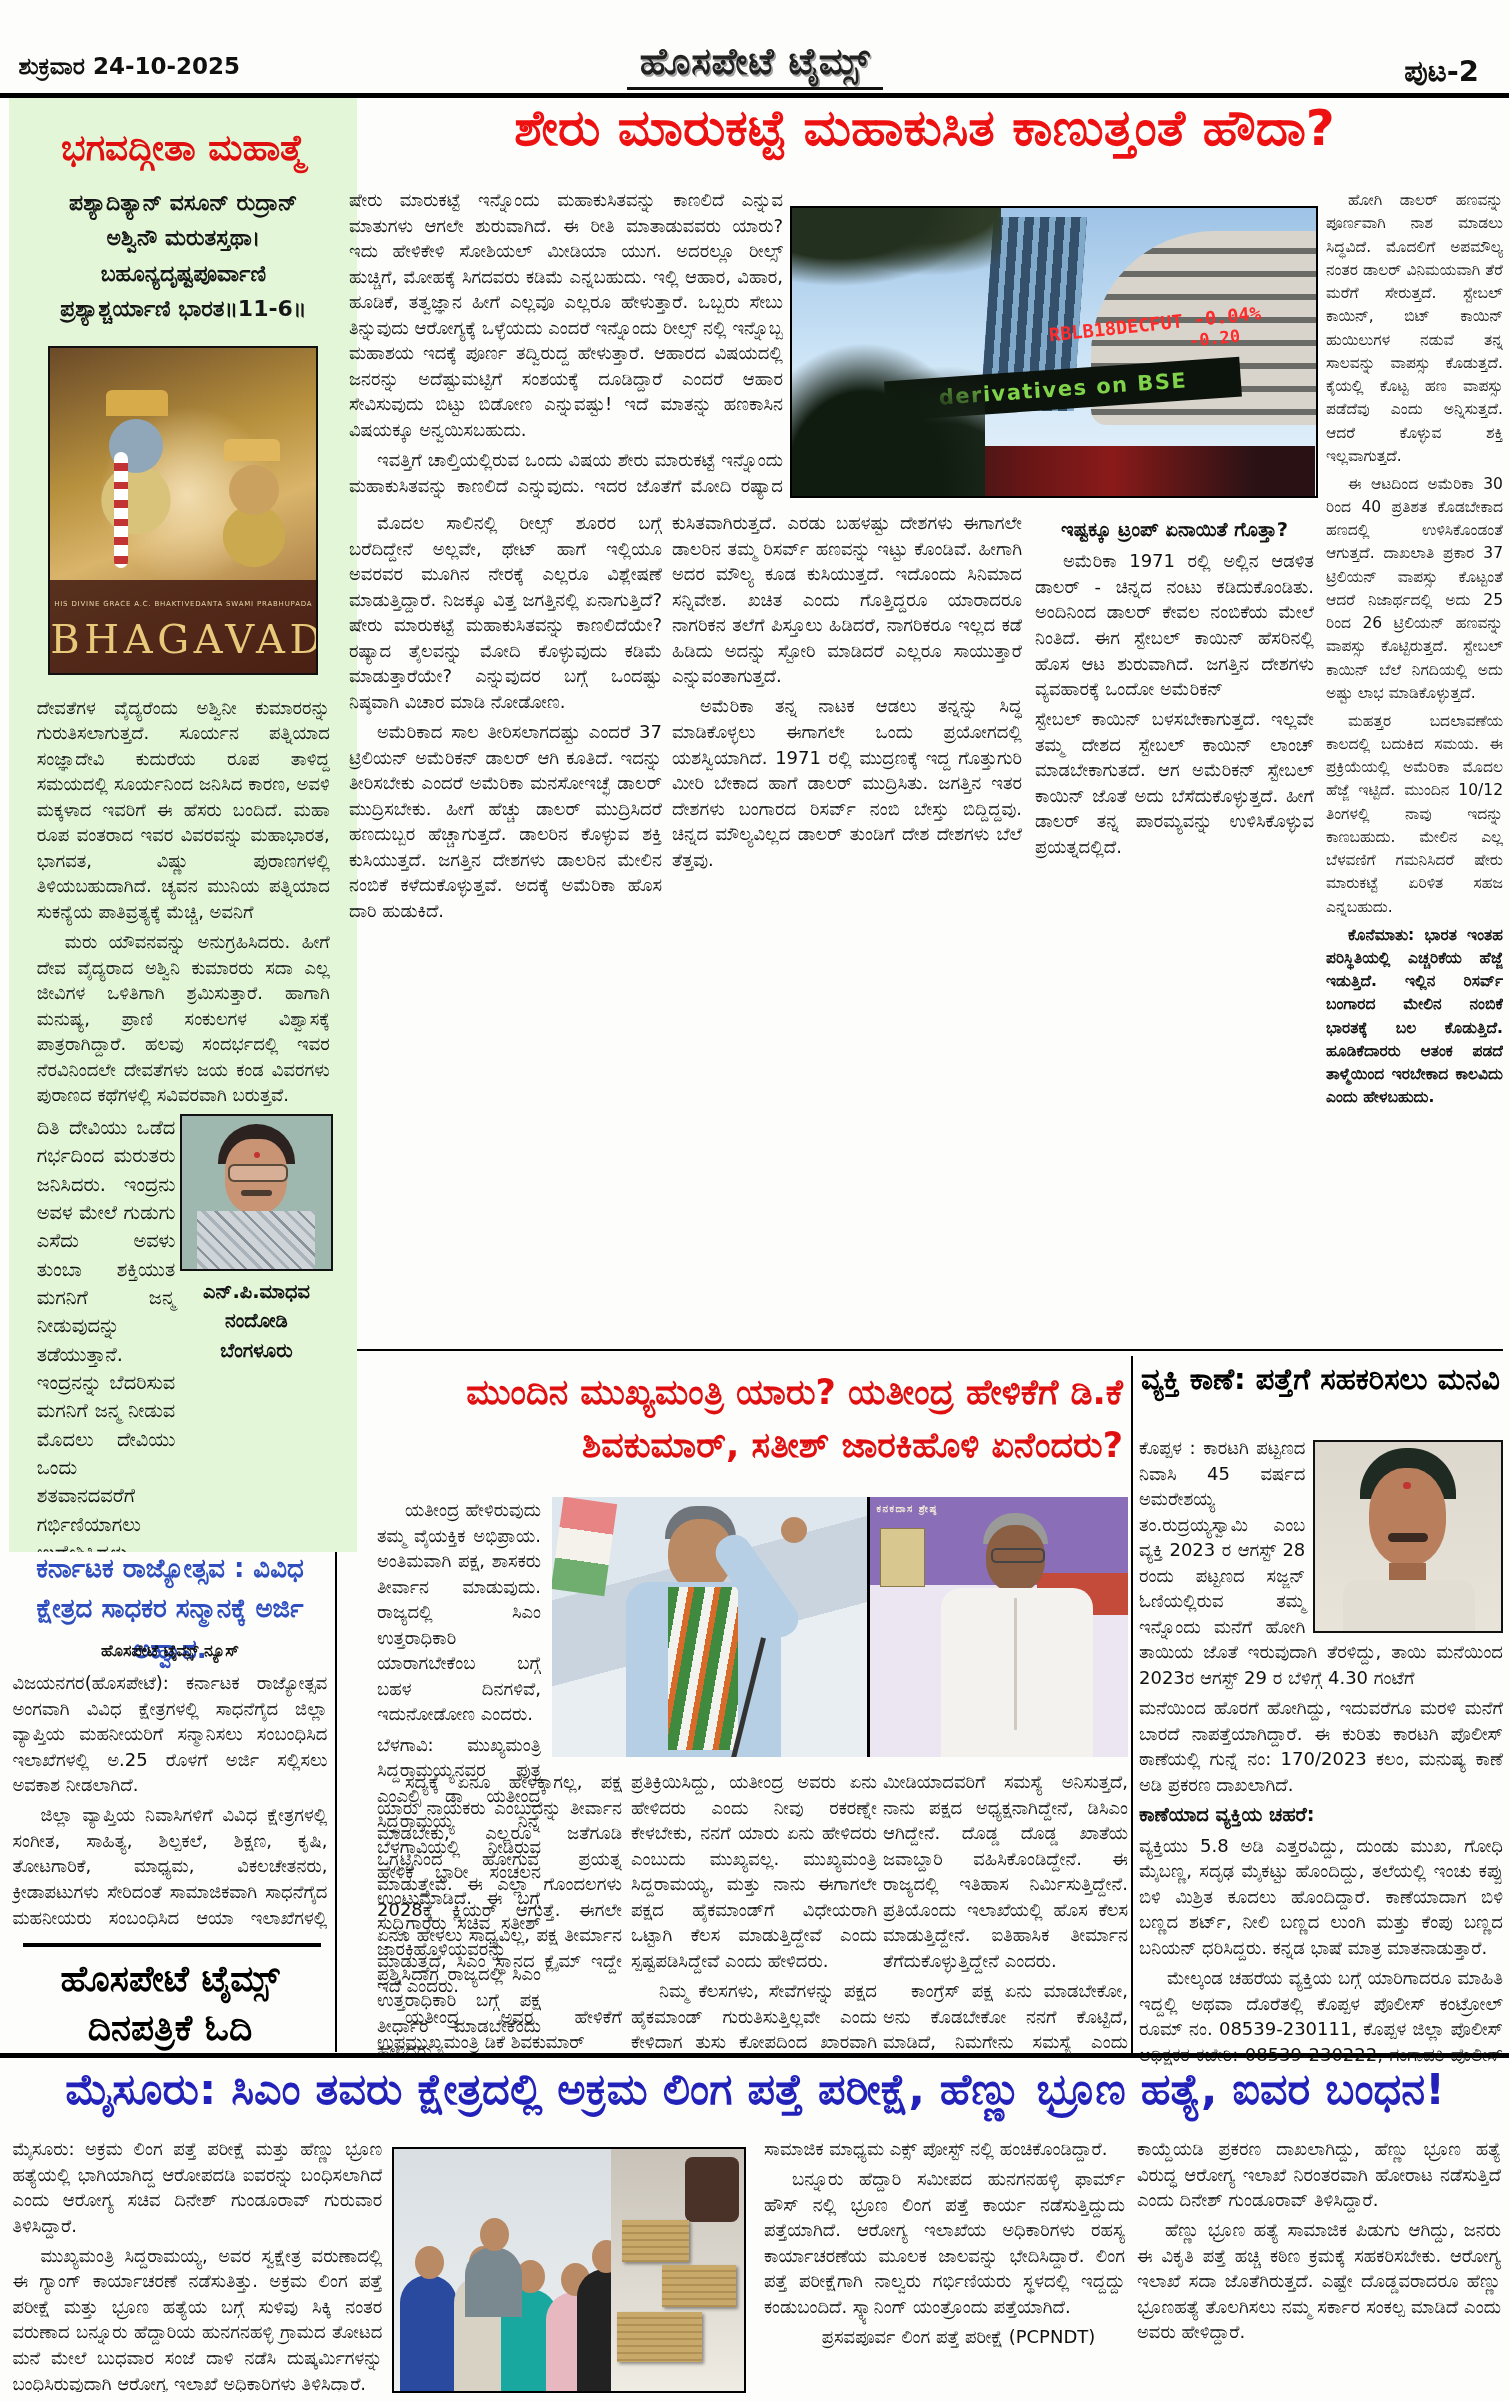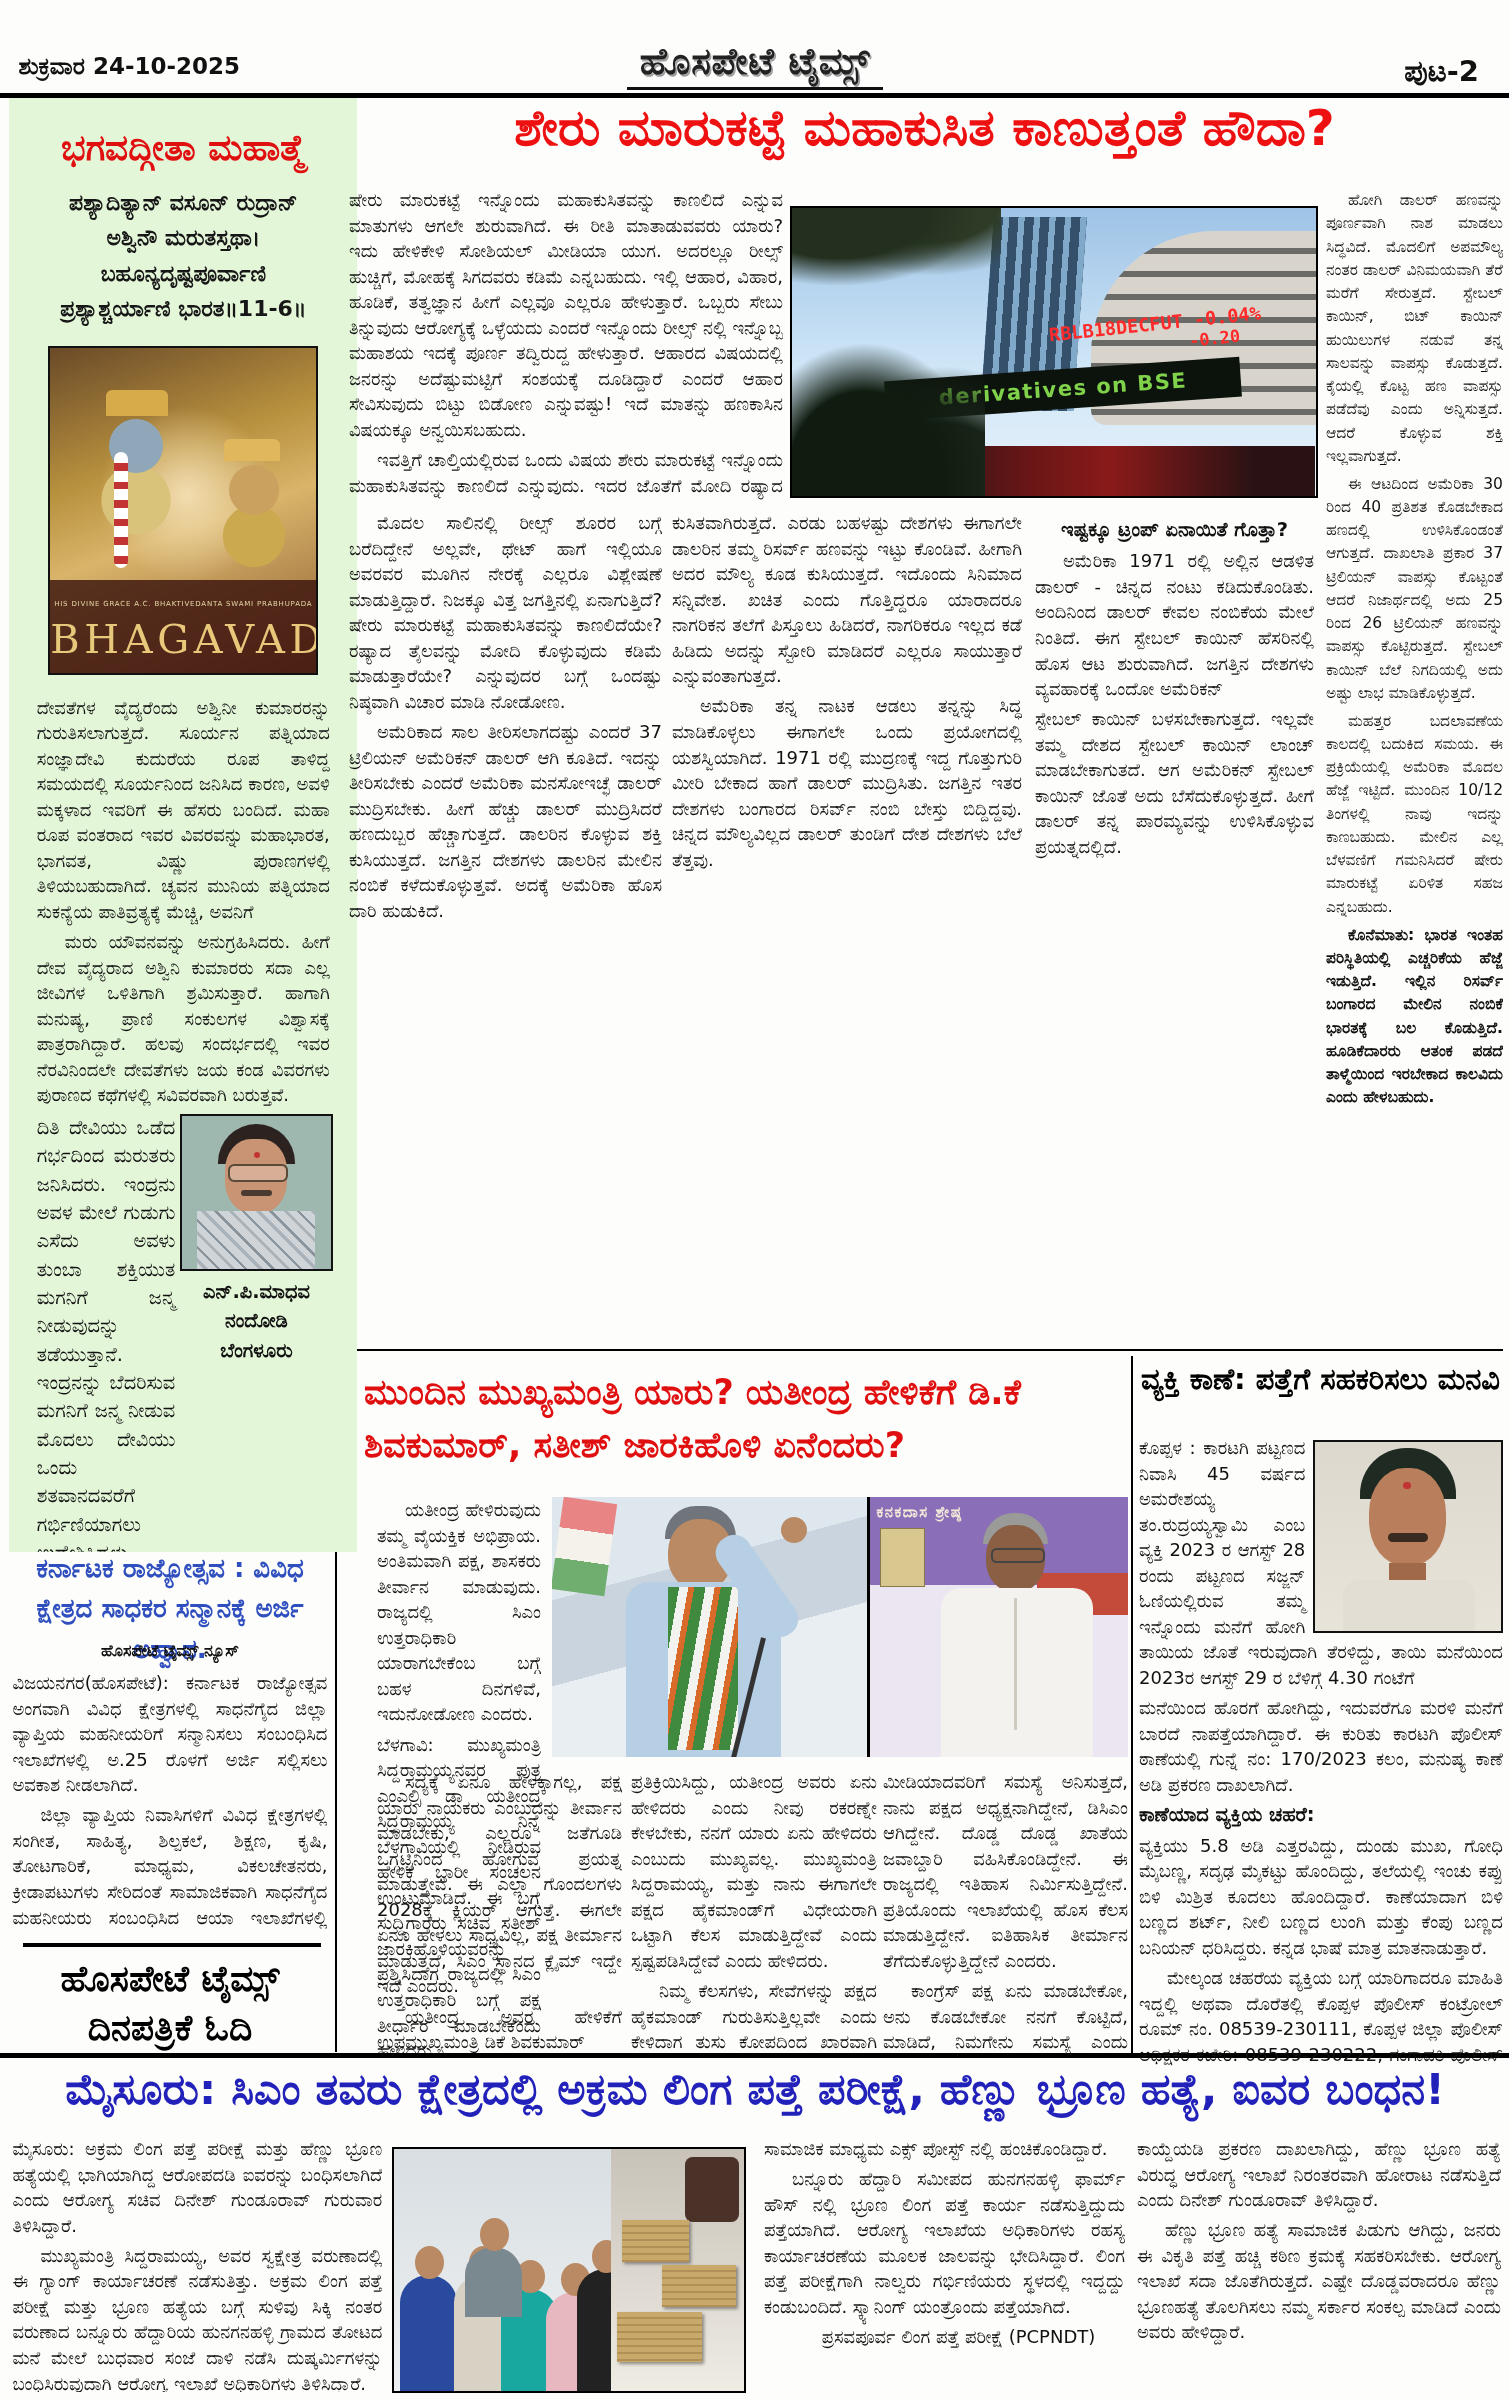--- a/index.html
+++ b/index.html
@@ -94,42 +94,42 @@
              background:linear-gradient(90deg,#241416,#6a1616 30%,#8a1a1a 50%,#2a1214 85%);}
   .bse-hoard span{position:absolute;left:14px;bottom:6.2px;color:#ddd;font-size:7.7px;letter-spacing:0.8px;}
   .stock-colA{left:349px;top:510px;width:313px;height:835px;}
   .stock-colB{left:672px;top:510px;width:350px;height:835px;}
   .stock-colC{left:1035px;top:510px;width:279px;height:835px;}
   .stock-colD{left:1326px;top:189px;width:177px;height:1156px;}
   .stock-colD .p{font-size:15.5px;line-height:1.5;text-indent:22px;}
   .stock-sub{font-size:19.4px;font-weight:bold;text-align:center;margin:7.7px 0;text-indent:0;}
   .konemaatu{font-weight:bold;}
   
-  .cm-head{position:absolute;left:364px;top:1366px;width:759px;text-align:left;color:#e01010;
+  .cm-head{position:absolute;left:364px;top:1366px;width:759px;text-align:right;color:#e01010;
            font-size:35px;font-weight:bold;line-height:1.5;}
   .cm-col1{left:377px;top:1497px;width:164px;height:556px;}
   .cm-col1 .p,.cm-b .p{font-size:18px;}
   .cm-photo{position:absolute;left:552px;top:1497px;width:576px;height:260px;background:#000;
             display:flex;gap:3.1px;overflow:hidden;}
   .cmp1{position:relative;width:55%;height:100%;overflow:hidden;
         background:linear-gradient(165deg,#dfe7ee 0 30%,#c9d4de 30% 55%,#e9eef3 55%);}
   .cmp1-flag{position:absolute;left:4.6px;top:3.1px;width:54px;height:93px;transform:rotate(8deg);
         background:linear-gradient(#e88484 0 33%,#f5f2ec 33% 66%,#6fae6f 66%);}
   .cmp1-head{position:absolute;left:116px;top:22px;width:65px;height:71px;border-radius:46%;background:#b98a64;}
   .cmp1-hair{position:absolute;left:113px;top:9.3px;width:71px;height:33px;border-radius:31px 31px 0 0;background:#70757c;}
   .cmp1-body{position:absolute;left:74px;top:85px;width:155px;height:178px;border-radius:23px 23px 0 0;
         background:#b6cfe4;}
   .cmp1-garland{position:absolute;left:116px;top:90px;width:70px;height:163px;
         background:repeating-linear-gradient(100deg,#3f8a3f 0 11px,#f2f2ee 11px 20px,#d86a2a 20px 26px);}
   .cmp1-arm{position:absolute;left:187px;top:31px;width:36px;height:116px;border-radius:17px;
         transform:rotate(-35deg);background:#b6cfe4;}
   .cmp1-hand{position:absolute;left:229px;top:20px;width:26px;height:26px;border-radius:50%;background:#b98a64;}
   .cmp1-mic{position:absolute;left:194px;top:139px;width:4.6px;height:124px;background:#333;transform:rotate(14deg);}
   .cmp2{position:relative;width:45%;height:100%;overflow:hidden;background:linear-gradient(#8a6fb8 0 34%,#ece6f2 34%);}
-  .cmp2-bannertxt{position:absolute;left:6.2px;top:6.2px;color:#f2e9d8;font-size:15px;font-weight:bold;letter-spacing:1.5px;}
+  .cmp2-bannertxt{position:absolute;left:6.2px;top:6.2px;color:#f2e9d8;font-size:10px;font-weight:bold;letter-spacing:1.5px;}
   .cmp2-poster{position:absolute;left:9.3px;top:31px;width:43px;height:57px;background:#d8c890;border:1.5px solid #8a7a4a;}
   .cmp2-band{position:absolute;right:0;top:76px;width:85px;height:36px;background:#c44a3a;color:#ffe;
              font-size:11px;font-weight:bold;padding:3.1px;}
   .cmp2-head{position:absolute;left:116px;top:28px;width:59px;height:67px;border-radius:46%;background:#8a5f44;}
   .cmp2-hair{position:absolute;left:113px;top:15.5px;width:65px;height:31px;border-radius:31px 31px 0 0;background:#9a9a98;}
   .cmp2-glass{position:absolute;left:121px;top:51px;width:50px;height:11px;border:2.3px solid #444;border-radius:5.4px;}
   .cmp2-body{position:absolute;left:71px;top:91px;width:152px;height:170px;border-radius:20px 20px 0 0;background:#f4f2ee;}
   .cmp2-btn{position:absolute;left:144px;top:101px;width:3.1px;height:132px;background:#cfcac0;}
   .cm-b{position:absolute;top:1769px;height:285px;overflow:hidden;}
   .cm-b1{left:377px;width:245px;}

